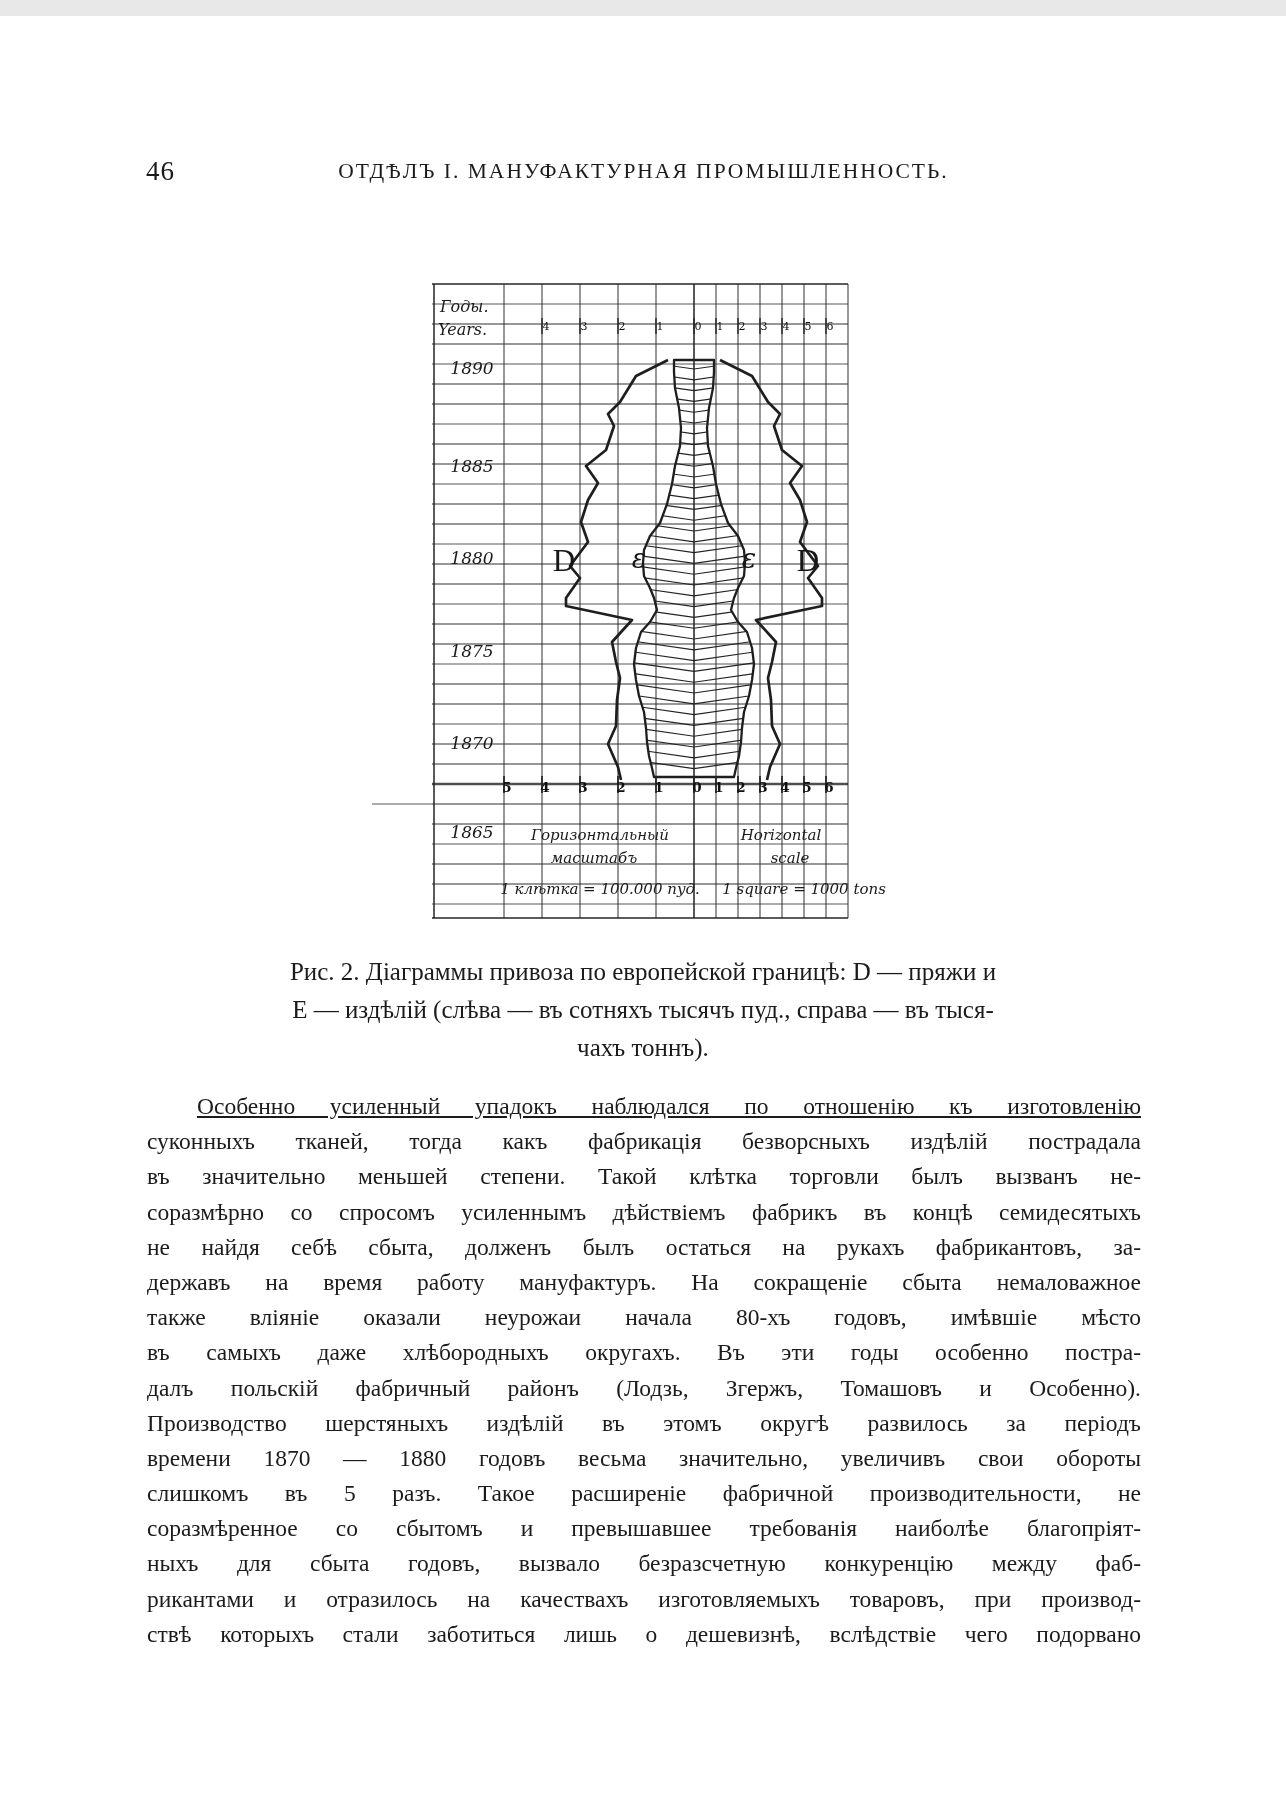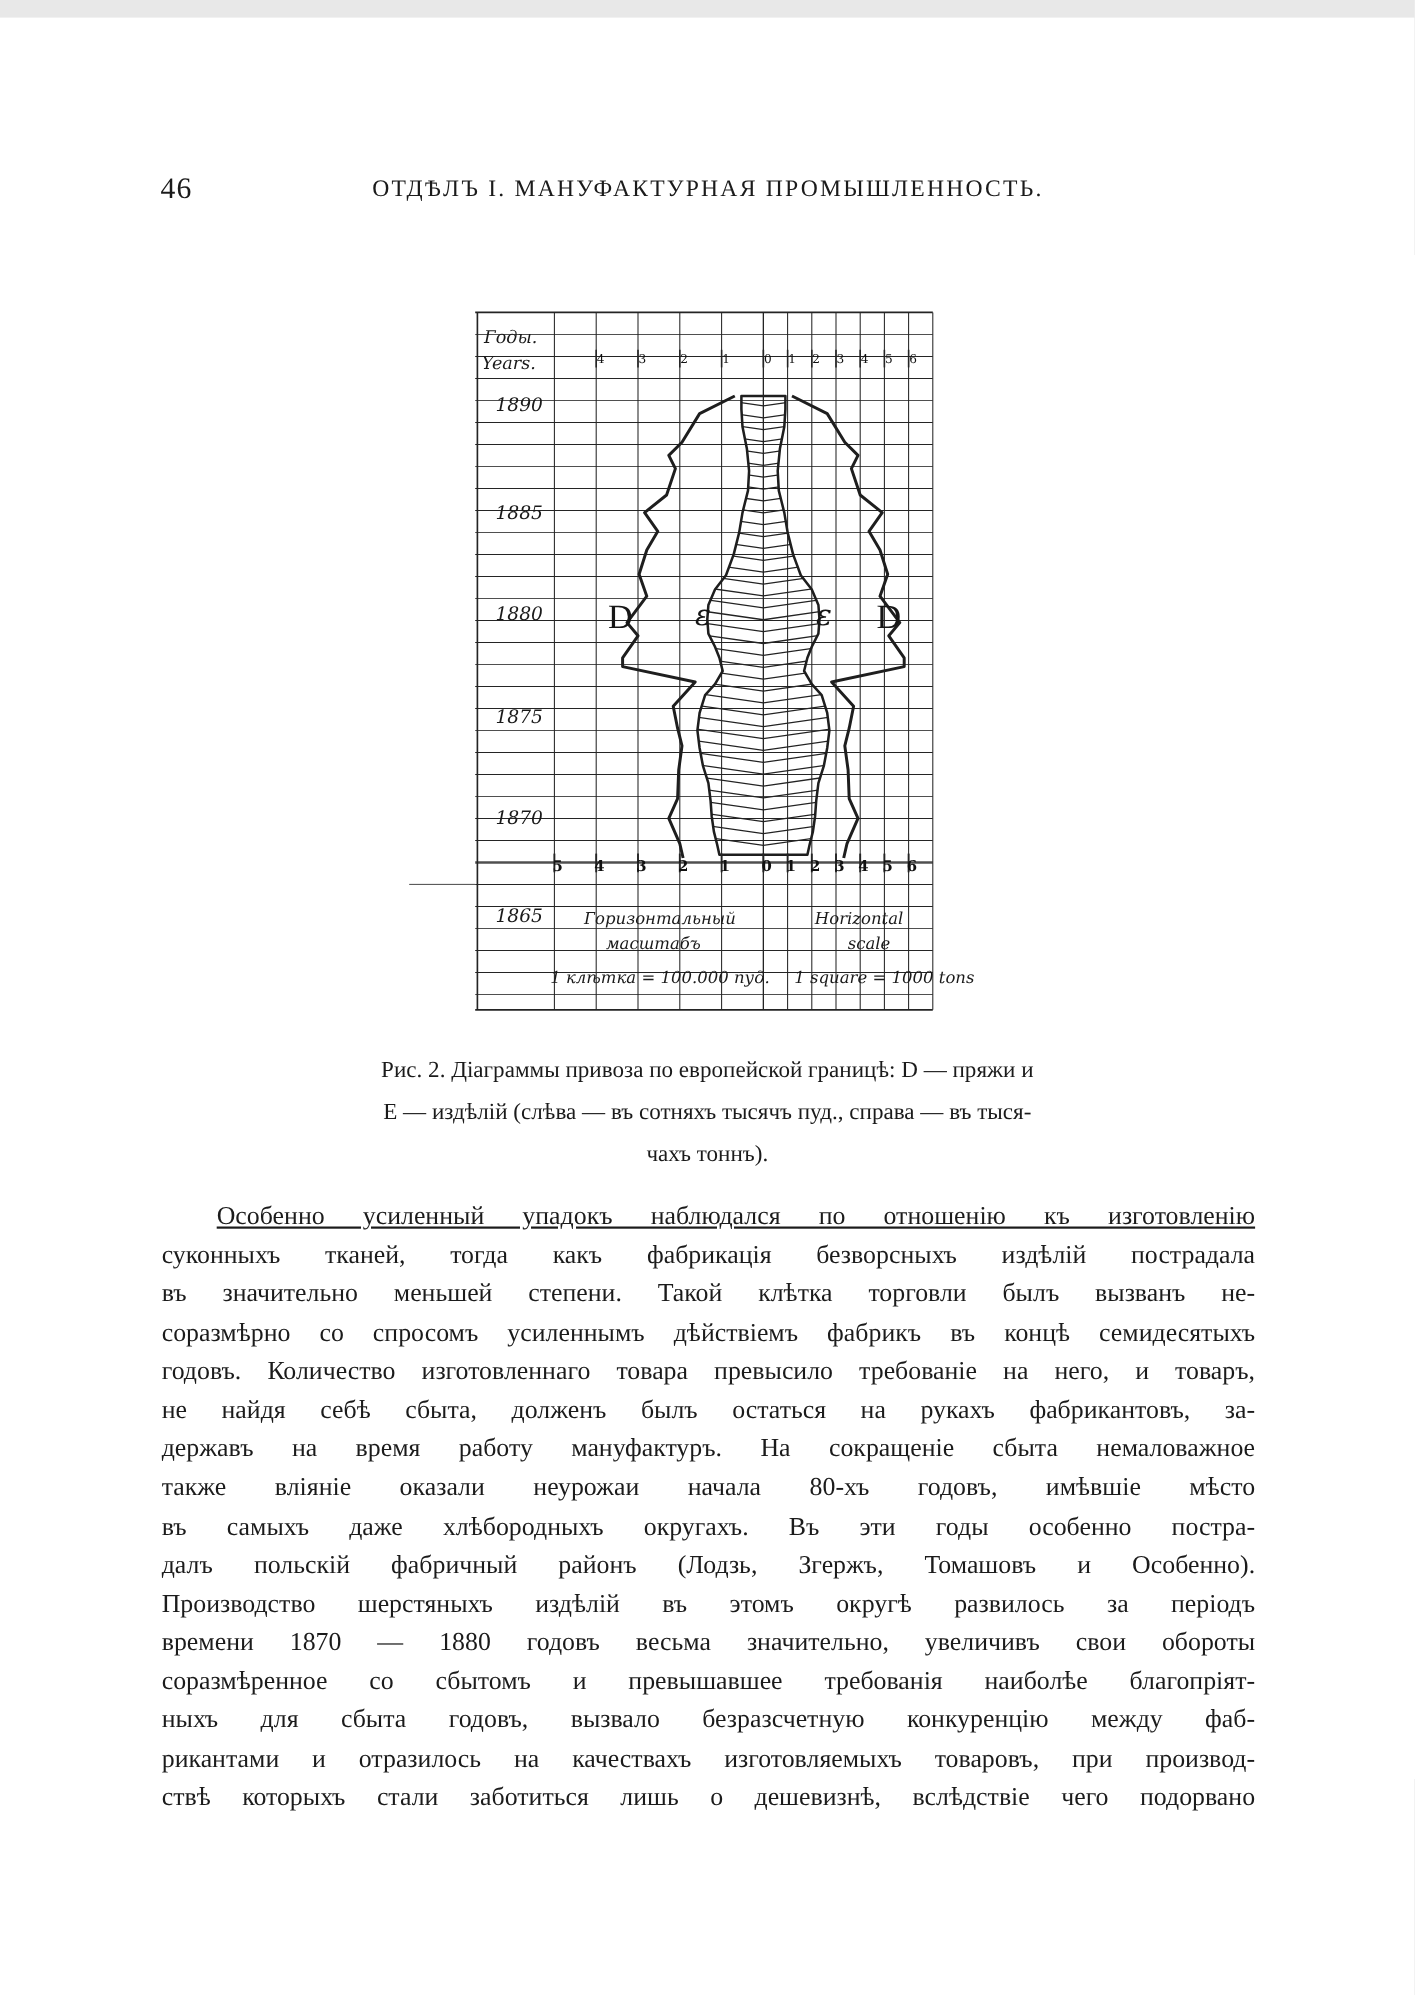--- a/index.html
+++ b/index.html
@@ -28,21 +28,21 @@
   text.hw{font-family:"DejaVu Serif",serif;font-style:italic;fill:#1a1a1a;}
   text.yr{font-size:17px;text-anchor:middle;}
   text.corner{font-size:16px;}
   text.scl{font-size:15px;text-anchor:middle;}
   text.axd{font-family:"DejaVu Serif",serif;font-size:11px;text-anchor:middle;fill:#111;}
   text.axdb{font-family:"DejaVu Serif",serif;font-size:13.5px;font-weight:bold;text-anchor:middle;fill:#111;}
   text.serD{font-family:"Liberation Serif","DejaVu Serif",serif;font-size:31px;text-anchor:middle;fill:#161616;}
   text.serE{font-family:"DejaVu Serif",serif;font-size:27px;font-style:italic;text-anchor:middle;fill:#161616;}
   .caption{
     position:absolute;left:243px;top:937px;width:800px;
-    font-size:21px;line-height:38px;text-align:center;
+    font-size:25px;line-height:38px;text-align:center;
   }
   .bodytext{
     position:absolute;left:147px;top:1073px;width:994px;
     font-size:23.5px;line-height:35.2px;
   }
   .bline{
     text-align:justify;text-align-last:justify;
     height:35.2px;white-space:nowrap;
   }
   .bline.indent{padding-left:50px;text-decoration:underline;}
@@ -240,27 +240,27 @@
     <div>Рис. 2. Діаграммы привоза по европейской границѣ: D — пряжи и</div>
     <div>Е — издѣлій (слѣва — въ сотняхъ тысячъ пуд.,  справа — въ тыся-</div>
     <div>чахъ тоннъ).</div>
   </div>
 
   <div class="bodytext">
     <div class="bline indent">Особенно усиленный упадокъ наблюдался по отношенію къ изготовленію</div>
     <div class="bline">суконныхъ тканей, тогда какъ фабрикація безворсныхъ издѣлій пострадала</div>
     <div class="bline">въ значительно меньшей степени. Такой клѣтка торговли былъ вызванъ не-</div>
     <div class="bline">соразмѣрно со спросомъ усиленнымъ дѣйствіемъ фабрикъ въ концѣ семидесятыхъ</div>
-    <div class="bline">годовъ. Количество изготовленнаго товара превысило требованіе на него, и товаръ,</div>
     <div class="bline">не найдя себѣ сбыта, долженъ былъ остаться на рукахъ фабрикантовъ, за-</div>
     <div class="bline">державъ на время работу мануфактуръ. На сокращеніе сбыта немаловажное</div>
     <div class="bline">также вліяніе оказали неурожаи начала 80-хъ годовъ, имѣвшіе мѣсто</div>
     <div class="bline">въ самыхъ даже хлѣбородныхъ округахъ. Въ эти годы особенно постра-</div>
     <div class="bline">далъ польскій фабричный районъ (Лодзь, Згержъ, Томашовъ и Особенно).</div>
     <div class="bline">Производство шерстяныхъ издѣлій въ этомъ округѣ развилось за періодъ</div>
     <div class="bline">времени 1870 — 1880 годовъ весьма значительно, увеличивъ свои обороты</div>
+    <div class="bline">слишкомъ въ 5 разъ. Такое расширеніе фабричной производительности, не</div>
     <div class="bline">соразмѣренное со сбытомъ и превышавшее требованія наиболѣе благопріят-</div>
     <div class="bline">ныхъ для сбыта годовъ, вызвало безразсчетную конкуренцію между фаб-</div>
     <div class="bline">рикантами и отразилось на качествахъ изготовляемыхъ товаровъ, при производ-</div>
     <div class="bline">ствѣ которыхъ стали заботиться лишь о дешевизнѣ, вслѣдствіе чего подорвано</div>
   </div>
 
 </div>
 
 </body></html>

